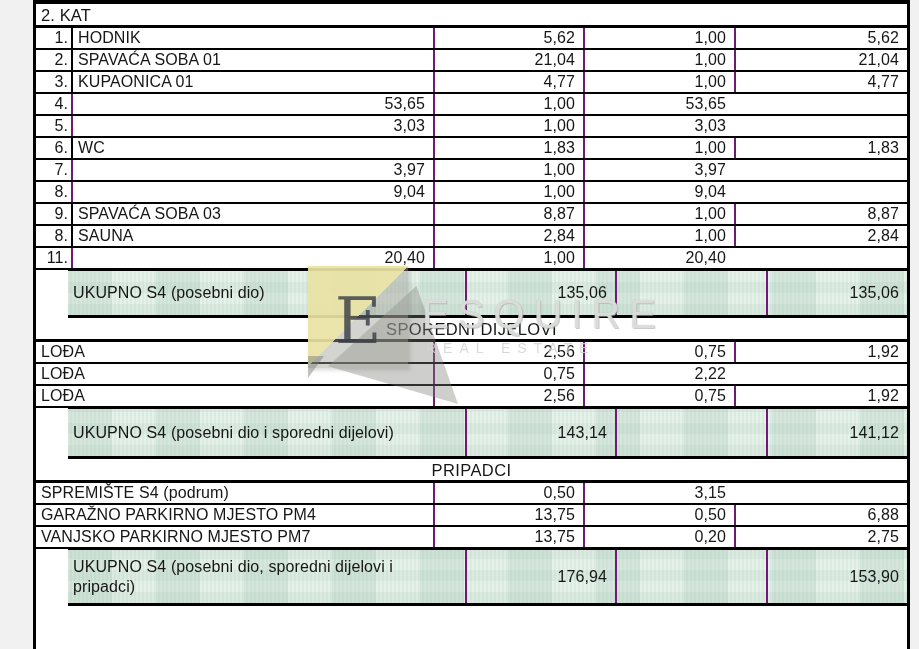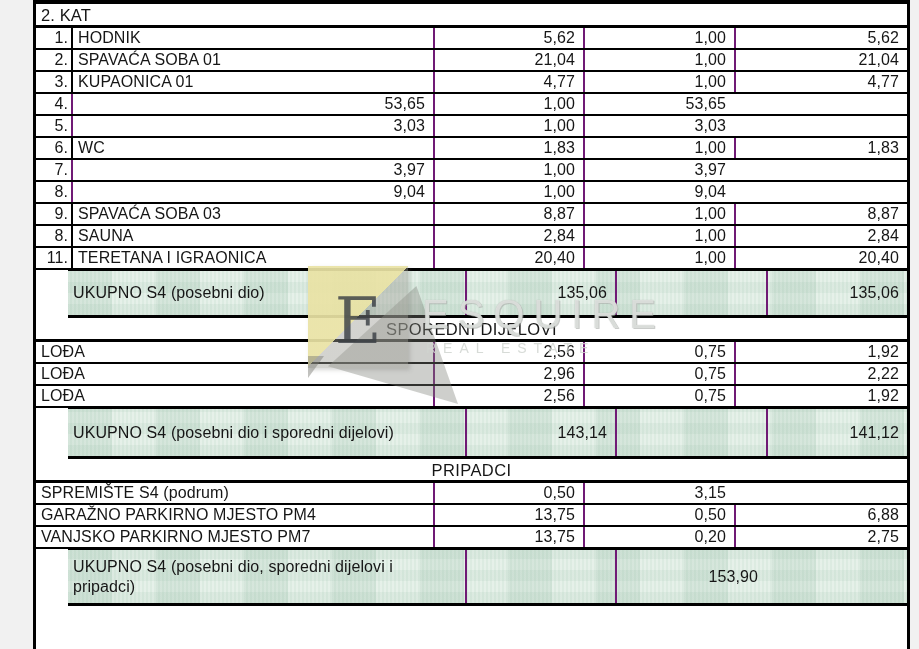--- a/index.html
+++ b/index.html
@@ -149,21 +149,20 @@
       <div class="row row-n">
         <div class="cell c-num">8.</div>
         <div class="cell c-name">SAUNA</div>
         <div class="cell c-val">2,84</div>
         <div class="cell c-val">1,00</div>
         <div class="cell c-val">2,84</div>
       </div>
 
       <div class="row row-n">
         <div class="cell c-num">11.</div>
-        <div class="cell c-name">TERETANA I IGRAONICA</div>
         <div class="cell c-val">20,40</div>
         <div class="cell c-val">1,00</div>
         <div class="cell c-val">20,40</div>
       </div>
 
     <div class="row row-m r-green g1">
       <div class="cell c-name0 c-glabel">UKUPNO S4 (posebni dio)</div>
       <div class="cell c-val">135,06</div>
       <div class="cell c-val"></div>
       <div class="cell c-val">135,06</div>
@@ -175,21 +174,20 @@
 
       <div class="row row-m">
         <div class="cell c-name0">LOĐA</div>
         <div class="cell c-val">2,56</div>
         <div class="cell c-val">0,75</div>
         <div class="cell c-val">1,92</div>
       </div>
 
       <div class="row row-m">
         <div class="cell c-name0">LOĐA</div>
-        <div class="cell c-val">2,96</div>
         <div class="cell c-val">0,75</div>
         <div class="cell c-val">2,22</div>
       </div>
 
       <div class="row row-m">
         <div class="cell c-name0">LOĐA</div>
         <div class="cell c-val">2,56</div>
         <div class="cell c-val">0,75</div>
         <div class="cell c-val">1,92</div>
       </div>
@@ -220,20 +218,21 @@
 
       <div class="row row-m">
         <div class="cell c-name0">VANJSKO PARKIRNO MJESTO PM7</div>
         <div class="cell c-val">13,75</div>
         <div class="cell c-val">0,20</div>
         <div class="cell c-val">2,75</div>
       </div>
 
     <div class="row row-m r-green g3">
       <div class="cell c-name0 c-glabel">UKUPNO S4 (posebni dio, sporedni dijelovi i pripadci)</div>
+      <div class="cell c-val">176,94</div>
       <div class="cell c-val"></div>
       <div class="cell c-val">153,90</div>
     </div>
 
     <div class="row row-f r-bottom">
         <div class="cell"></div>
       </div>
   </div>
 
   <div id="wm">

